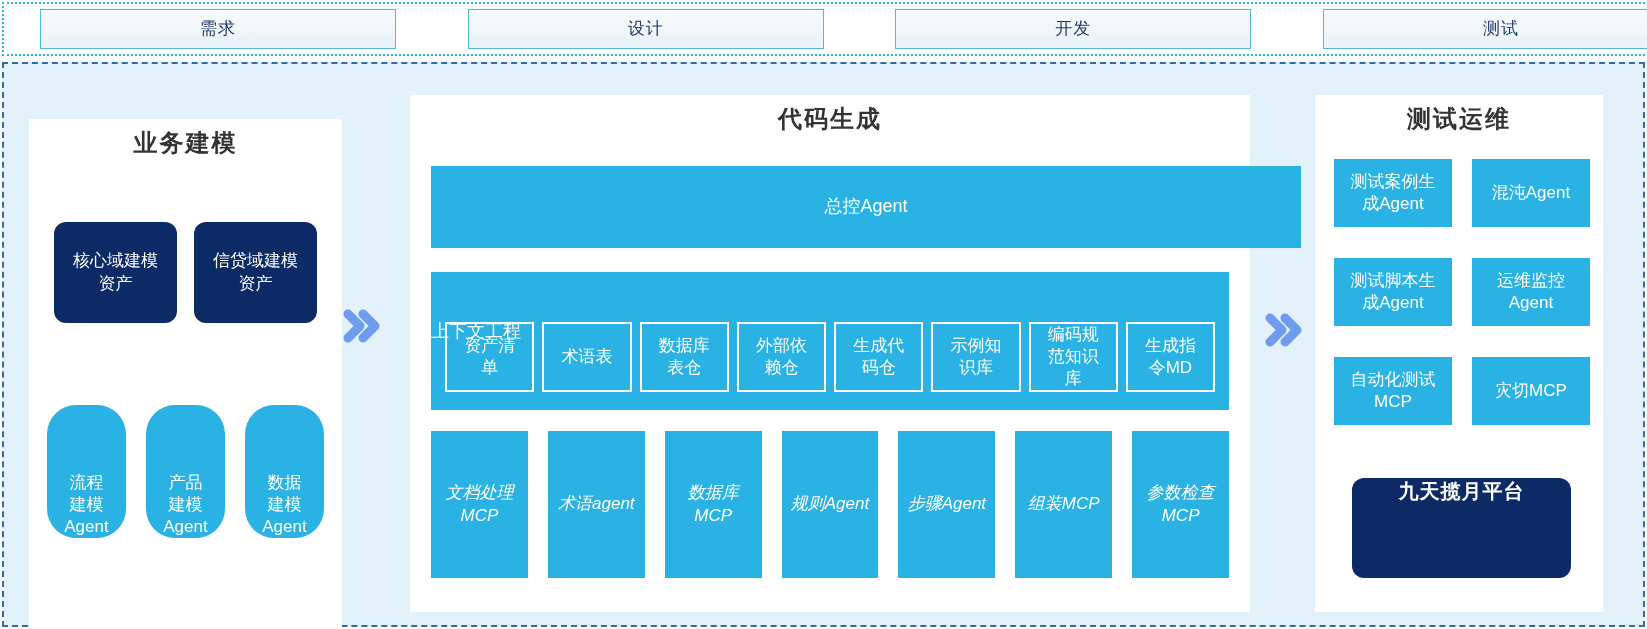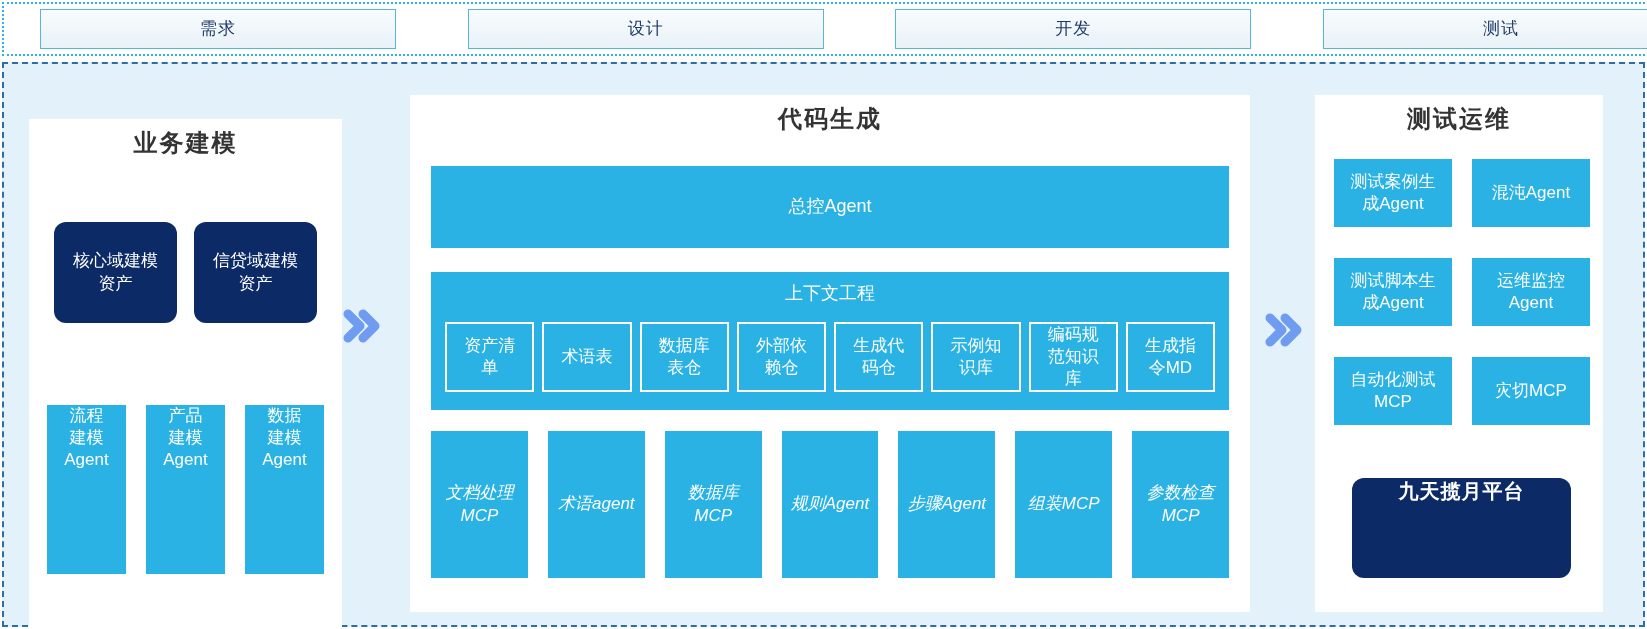--- a/index.html
+++ b/index.html
@@ -38,29 +38,29 @@
   .panel-right{left:1315px;width:288px;}
 
   .cyan{background:#29b2e3;color:#ffffff;}
   .navy{background:#0c2a66;color:#ffffff;}
   .label{white-space:pre-line;text-align:center;line-height:1.3;}
 
   
   .bm-assets{position:absolute;top:103px;left:0;right:0;display:flex;justify-content:center;gap:17px;}
   .bm-asset{width:123px;height:101px;border-radius:12px;display:flex;align-items:center;justify-content:center;font-size:17px;}
   .bm-agents{position:absolute;top:286px;left:0;right:0;display:flex;justify-content:center;gap:20px;}
-  .bm-agent{width:79px;height:169px;display:flex;align-items:flex-start;justify-content:center;font-size:17px;}
+  .bm-agent{width:79px;height:133px;display:flex;align-items:flex-end;justify-content:center;font-size:17px;border-radius:29px;}
 
   
   .master-bar{
-    position:absolute;top:71px;left:21px;width:798px;height:82px;
+    position:absolute;top:71px;left:21px;width:870px;height:82px;
     display:flex;align-items:center;justify-content:center;font-size:18px;
   }
   .ctx-panel{position:absolute;top:177px;left:21px;width:798px;height:138px;}
-  .ctx-title{text-align:center;padding-top:9px;font-size:18px;color:#ffffff;}
+  .ctx-title{padding-top:9px;font-size:18px;color:#ffffff;margin-top:38px;}
   .ctx-row{position:absolute;left:14px;right:14px;top:50px;height:70px;display:flex;gap:8px;}
   .ctx-box{
     flex:1;border:2px solid #ffffff;box-sizing:border-box;
     display:flex;align-items:center;justify-content:center;font-size:17px;color:#ffffff;
   }
   .tools-row{position:absolute;top:336px;left:21px;width:798px;height:147px;display:flex;gap:20px;font-style:italic;}
   .tool-box{flex:1;display:flex;align-items:center;justify-content:center;font-size:17px;}
 
   
   .ops-grid{

